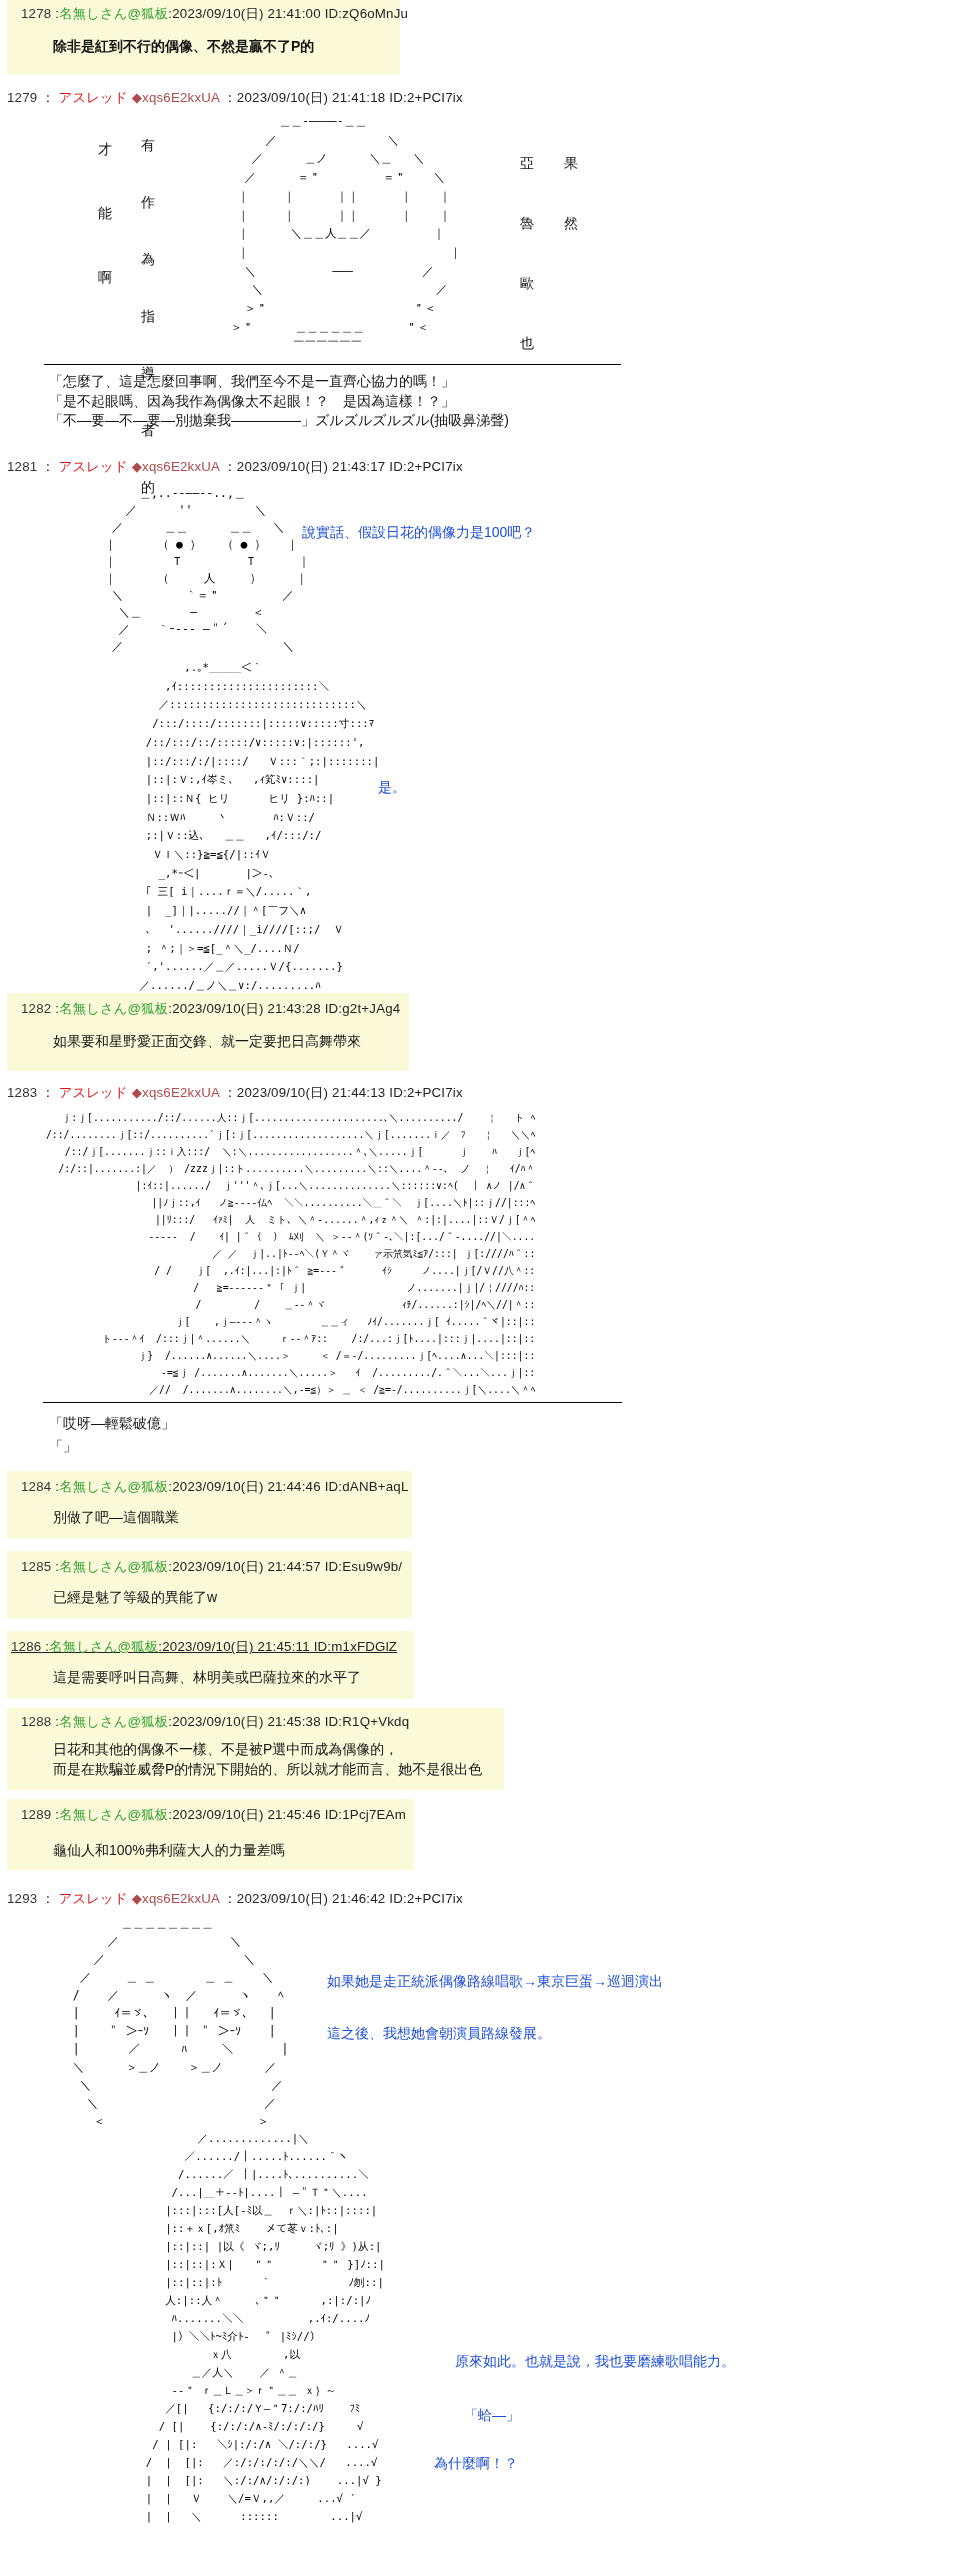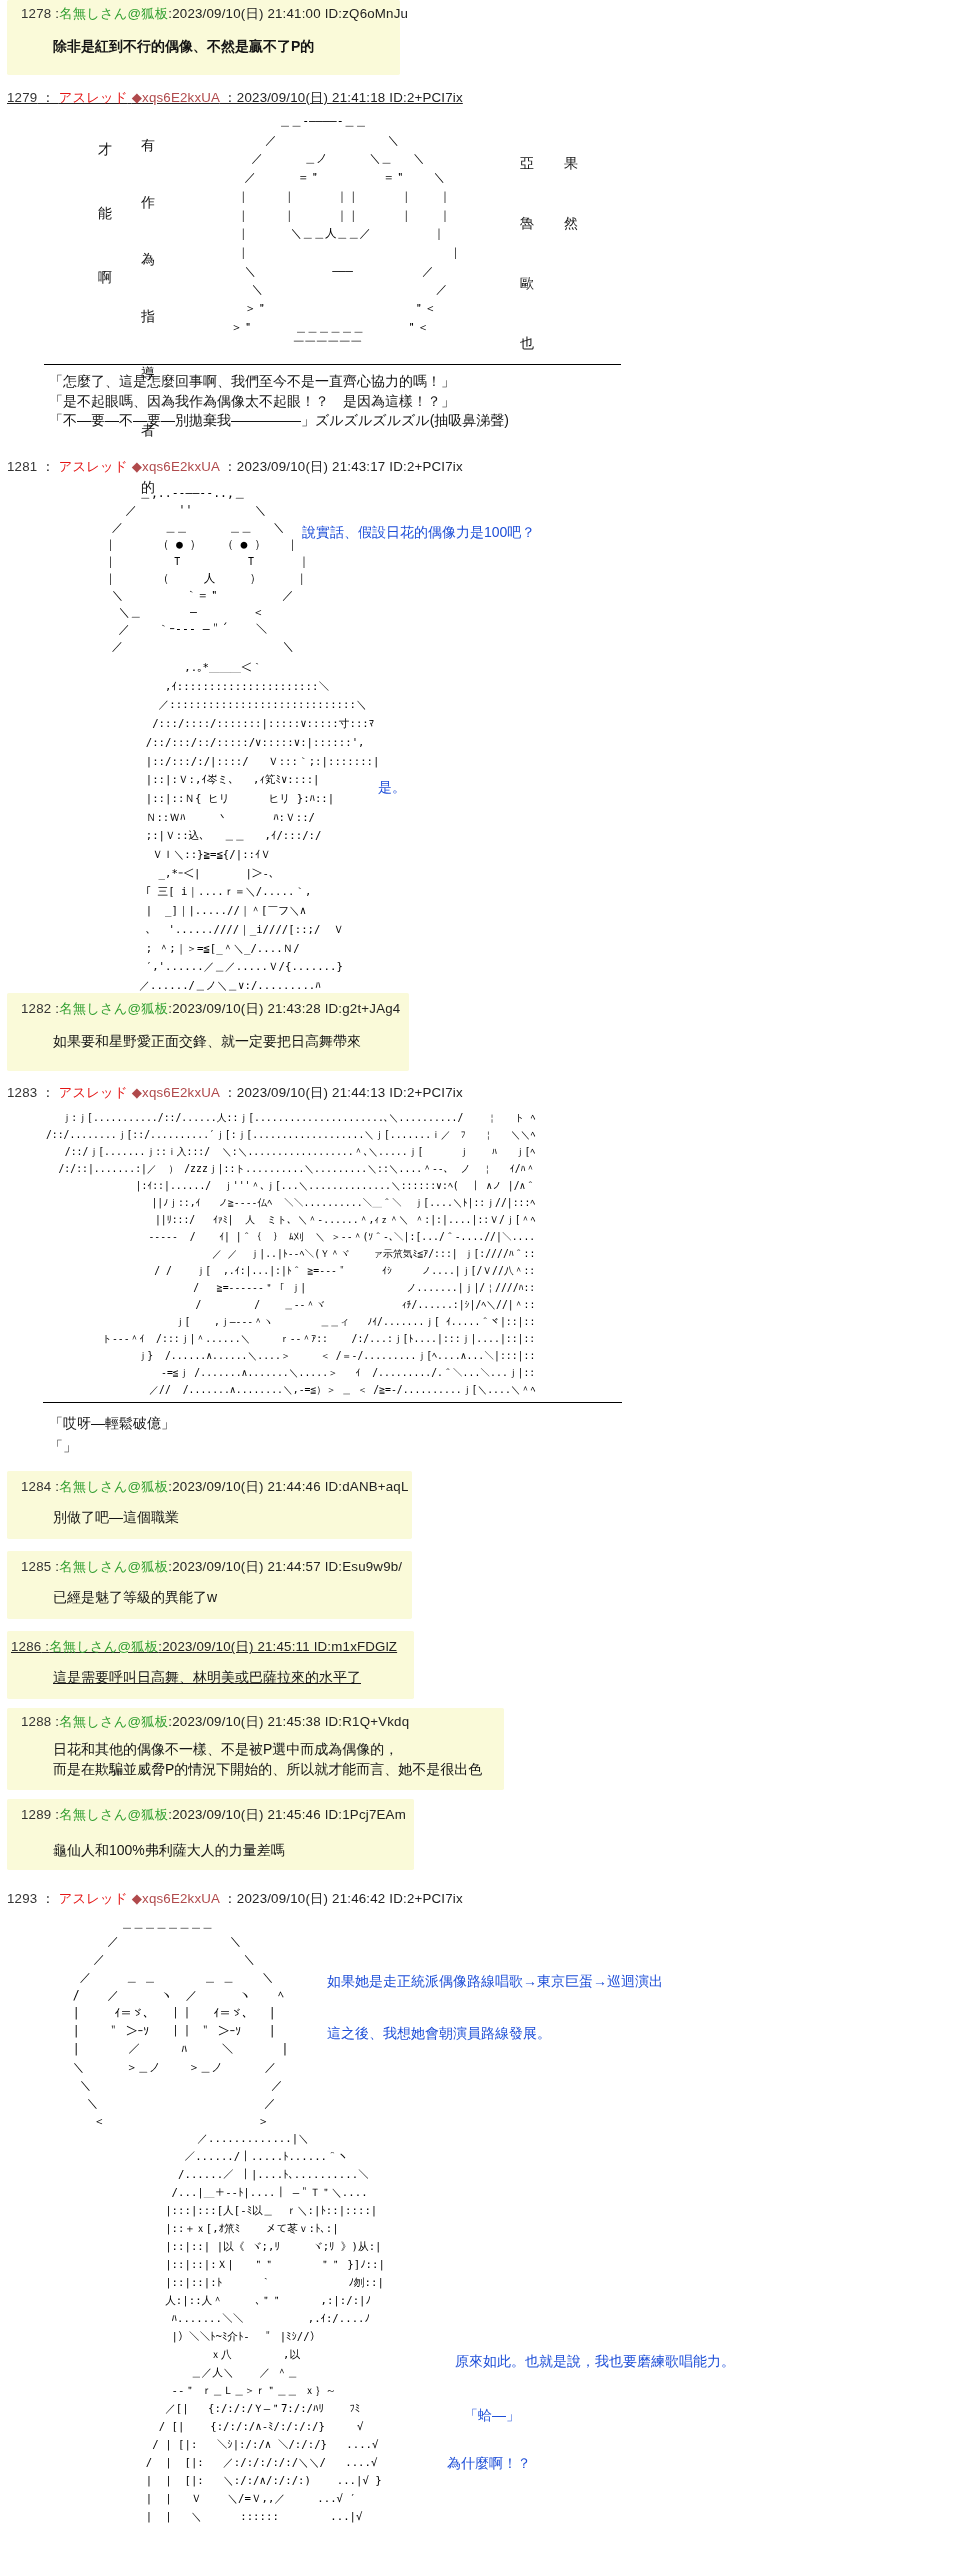--- a/index.html
+++ b/index.html
@@ -20,21 +20,21 @@
 </style>
 </head>
 <body>
 
 <div id="page">
 
   <div class="hl" style="left:7px;top:0;width:393px;height:75px;"></div>
   <div class="hdr" style="left:21px;top:5.3px;"><span class="num">1278</span><span> :</span><span class="name-green">名無しさん@狐板</span><span>:2023/09/10(日) 21:41:00 ID:zQ6oMnJu</span></div>
   <div class="body-text" style="left:53px;top:37px;font-weight:bold;">除非是紅到不行的偶像、不然是贏不了P的</div>
 
-  <div class="hdr" style="left:7px;top:89px;text-decoration:underline;"><span class="num">1279</span><span> ： </span><span class="name-red">アスレッド</span> <span class="trip">◆xqs6E2kxUA</span><span> ：2023/09/10(日) 21:41:18 ID:2+PCI7ix</span></div>
+  <div class="hdr" style="left:7px;top:89px;"><span class="num">1279</span><span> ： </span><span class="name-red">アスレッド</span> <span class="trip">◆xqs6E2kxUA</span><span> ：2023/09/10(日) 21:41:18 ID:2+PCI7ix</span></div>
   <div class="vcol" style="left:96px;top:117px;line-height:64px;">才
 能
 啊</div>
   <div class="vcol" style="left:139px;top:117px;line-height:57px;">有
 作
 為
 指
 導
 者
 的</div>
@@ -124,21 +124,21 @@
   <div class="hl" style="left:7px;top:1471px;width:405px;height:68px;"></div>
   <div class="hdr" style="left:21px;top:1478px;"><span class="num">1284</span><span> :</span><span class="name-green">名無しさん@狐板</span><span>:2023/09/10(日) 21:44:46 ID:dANB+aqL</span></div>
   <div class="body-text" style="left:53px;top:1508px;">別做了吧—這個職業</div>
 
   <div class="hl" style="left:7px;top:1551px;width:405px;height:68px;"></div>
   <div class="hdr" style="left:21px;top:1558px;"><span class="num">1285</span><span> :</span><span class="name-green">名無しさん@狐板</span><span>:2023/09/10(日) 21:44:57 ID:Esu9w9b/</span></div>
   <div class="body-text" style="left:53px;top:1588px;">已經是魅了等級的異能了w</div>
 
   <div class="hl" style="left:7px;top:1631px;width:407px;height:68px;"></div>
   <div class="hdr" style="left:11px;top:1638px;text-decoration:underline;"><span class="num">1286</span><span> :</span><span class="name-green">名無しさん@狐板</span><span>:2023/09/10(日) 21:45:11 ID:m1xFDGlZ</span></div>
-  <div class="body-text" style="left:53px;top:1668px;text-decoration:underline;">這是需要呼叫日高舞、林明美或巴薩拉來的水平了</div>
+  <div class="body-text" style="left:53px;top:1668px;">這是需要呼叫日高舞、林明美或巴薩拉來的水平了</div>
 
   <div class="hl" style="left:7px;top:1708px;width:497px;height:82px;"></div>
   <div class="hdr" style="left:21px;top:1713px;"><span class="num">1288</span><span> :</span><span class="name-green">名無しさん@狐板</span><span>:2023/09/10(日) 21:45:38 ID:R1Q+Vkdq</span></div>
   <div class="body-text" style="left:53px;top:1740px;">日花和其他的偶像不一樣、不是被P選中而成為偶像的，
 而是在欺騙並威脅P的情況下開始的、所以就才能而言、她不是很出色</div>
 
   <div class="hl" style="left:7px;top:1799px;width:407px;height:71px;"></div>
   <div class="hdr" style="left:21px;top:1806px;"><span class="num">1289</span><span> :</span><span class="name-green">名無しさん@狐板</span><span>:2023/09/10(日) 21:45:46 ID:1Pcj7EAm</span></div>
   <div class="body-text" style="left:53px;top:1841px;">龜仙人和100%弗利薩大人的力量差嗎</div>
 
@@ -174,16 +174,16 @@
       --＂ ｒ＿Ｌ＿＞ｒ＂＿＿ ｘ｝～
      ／[|   {:/:/:/Ｙ―＂7:/:/ﾊﾘ    ﾌﾐ
     / [|    {:/:/:/∧-ﾐ/:/:/:/}     √
    / | [|:   ＼ｼ|:/:/∧ ＼/:/:/}   ....√
   /  |  [|:   ／:/:/:/:/:/＼＼/   ....√
   |  |  [|:   ＼:/:/∧/:/:/:)    ...|√ }
   |  |   Ｖ    ＼/=Ｖ,,／     ...√ ′
   |  |   ＼      ::::::        ...|√</div>
   <div class="aa-side" style="left:455px;top:2350px;">原來如此。也就是說，我也要磨練歌唱能力。</div>
   <div class="aa-side" style="left:464px;top:2404px;">「蛤—」</div>
-  <div class="aa-side" style="left:447px;top:2452px;text-align:right;">為什麼啊！？</div>
+  <div class="aa-side" style="left:434px;top:2452px;text-align:right;">為什麼啊！？</div>
 
 </div>
 
 
 </body></html>

